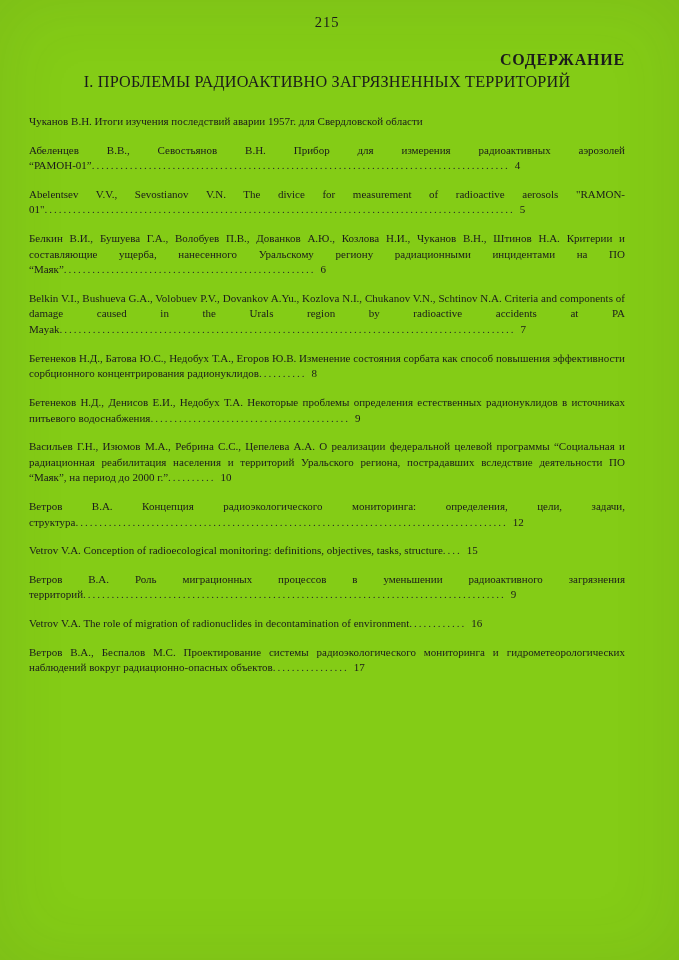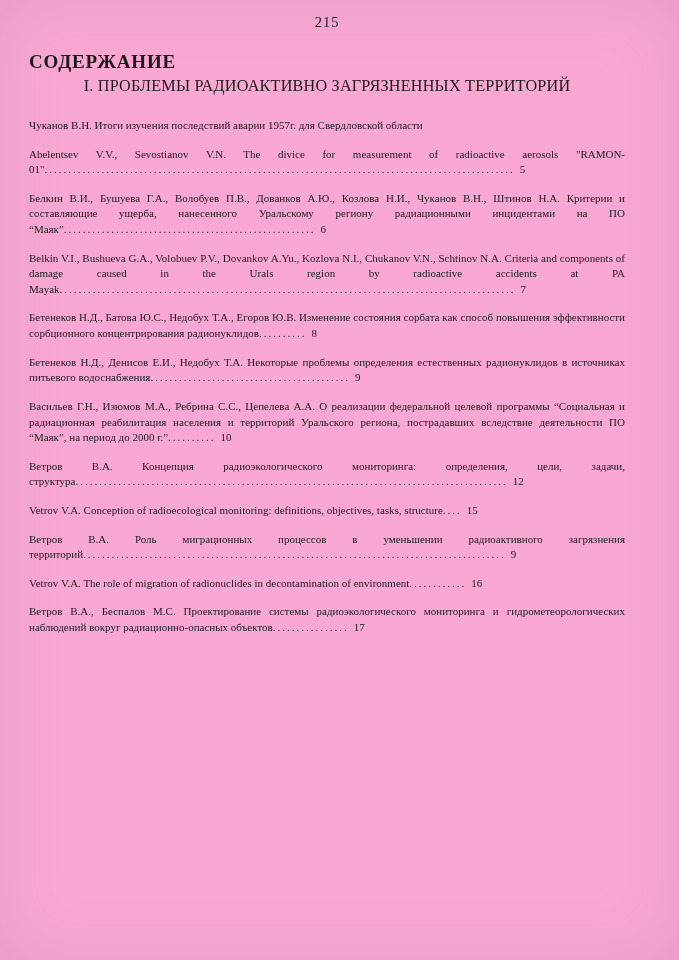--- a/index.html
+++ b/index.html
@@ -5,37 +5,37 @@
   html, body { margin: 0; padding: 0; }
   body {
     background: #d9d7d2;
     font-family: "Liberation Serif", serif;
   }
   .page {
     position: relative;
     width: 679px;
     height: 960px;
     margin: 0 auto;
-    background: #f9a8d4;
+    background: #84cc16;
     box-sizing: border-box;
     padding: 14px 54px 18px 29px;
     color: #1b1b1b;
     box-shadow: inset 0 0 70px rgba(60,55,45,0.10);
     overflow: hidden;
   }
   .page-number {
     text-align: center;
     font-size: 14.5px;
     margin-bottom: 20px;
     letter-spacing: 1px;
   }
   h1.toc-title {
     margin: 0 0 4px 0;
-    text-align: left;
-    font-size: 19px;
+    text-align: right;
+    font-size: 16px;
     font-weight: bold;
     letter-spacing: 0.8px;
   }
   h2.section-heading {
     margin: 0 0 22px 0;
     text-align: center;
     font-size: 16.2px;
     font-weight: normal;
     letter-spacing: 0.2px;
     white-space: nowrap;
@@ -64,20 +64,21 @@
 <div class="page">
   <div class="page-number">215</div>
 
   <h1 class="toc-title">СОДЕРЖАНИЕ</h1>
 
   <h2 class="section-heading">I. ПРОБЛЕМЫ РАДИОАКТИВНО ЗАГРЯЗНЕННЫХ ТЕРРИТОРИЙ</h2>
 
   <div class="entries">
   <div class="entry"><span class="entry-text">Чуканов В.Н. Итоги изучения последствий аварии 1957г. для Свердловской области</span></div>
 
+  <div class="entry"><span class="entry-text">Абеленцев В.В., Севостьянов В.Н. Прибор для измерения радиоактивных аэрозолей “РАМОН-01”</span><span class="dots">........................................................................................</span><span class="pagenum">4</span></div>
 
   <div class="entry"><span class="entry-text">Abelentsev V.V., Sevostianov V.N. The divice for measurement of radioactive aerosols "RAMON-01"</span><span class="dots">...................................................................................................</span><span class="pagenum">5</span></div>
 
   <div class="entry"><span class="entry-text">Белкин В.И., Бушуева Г.А., Волобуев П.В., Дованков А.Ю., Козлова Н.И., Чуканов В.Н., Штинов Н.А. Критерии и составляющие ущерба, нанесенного Уральскому региону радиационными инцидентами на ПО “Маяк”</span><span class="dots">.....................................................</span><span class="pagenum">6</span></div>
 
   <div class="entry"><span class="entry-text">Belkin V.I., Bushueva G.A., Volobuev P.V., Dovankov A.Yu., Kozlova N.I., Chukanov V.N., Schtinov N.A. Criteria and components of damage caused in the Urals region by radioactive accidents at PA Mayak</span><span class="dots">................................................................................................</span><span class="pagenum">7</span></div>
 
   <div class="entry"><span class="entry-text">Бетенеков Н.Д., Батова Ю.С., Недобух Т.А., Егоров Ю.В. Изменение состояния сорбата как способ повышения эффективности сорбционного концентрирования радионуклидов</span><span class="dots">..........</span><span class="pagenum">8</span></div>
 
   <div class="entry"><span class="entry-text">Бетенеков Н.Д., Денисов Е.И., Недобух Т.А. Некоторые проблемы определения естественных радионуклидов в источниках питьевого водоснабжения</span><span class="dots">..........................................</span><span class="pagenum">9</span></div>

